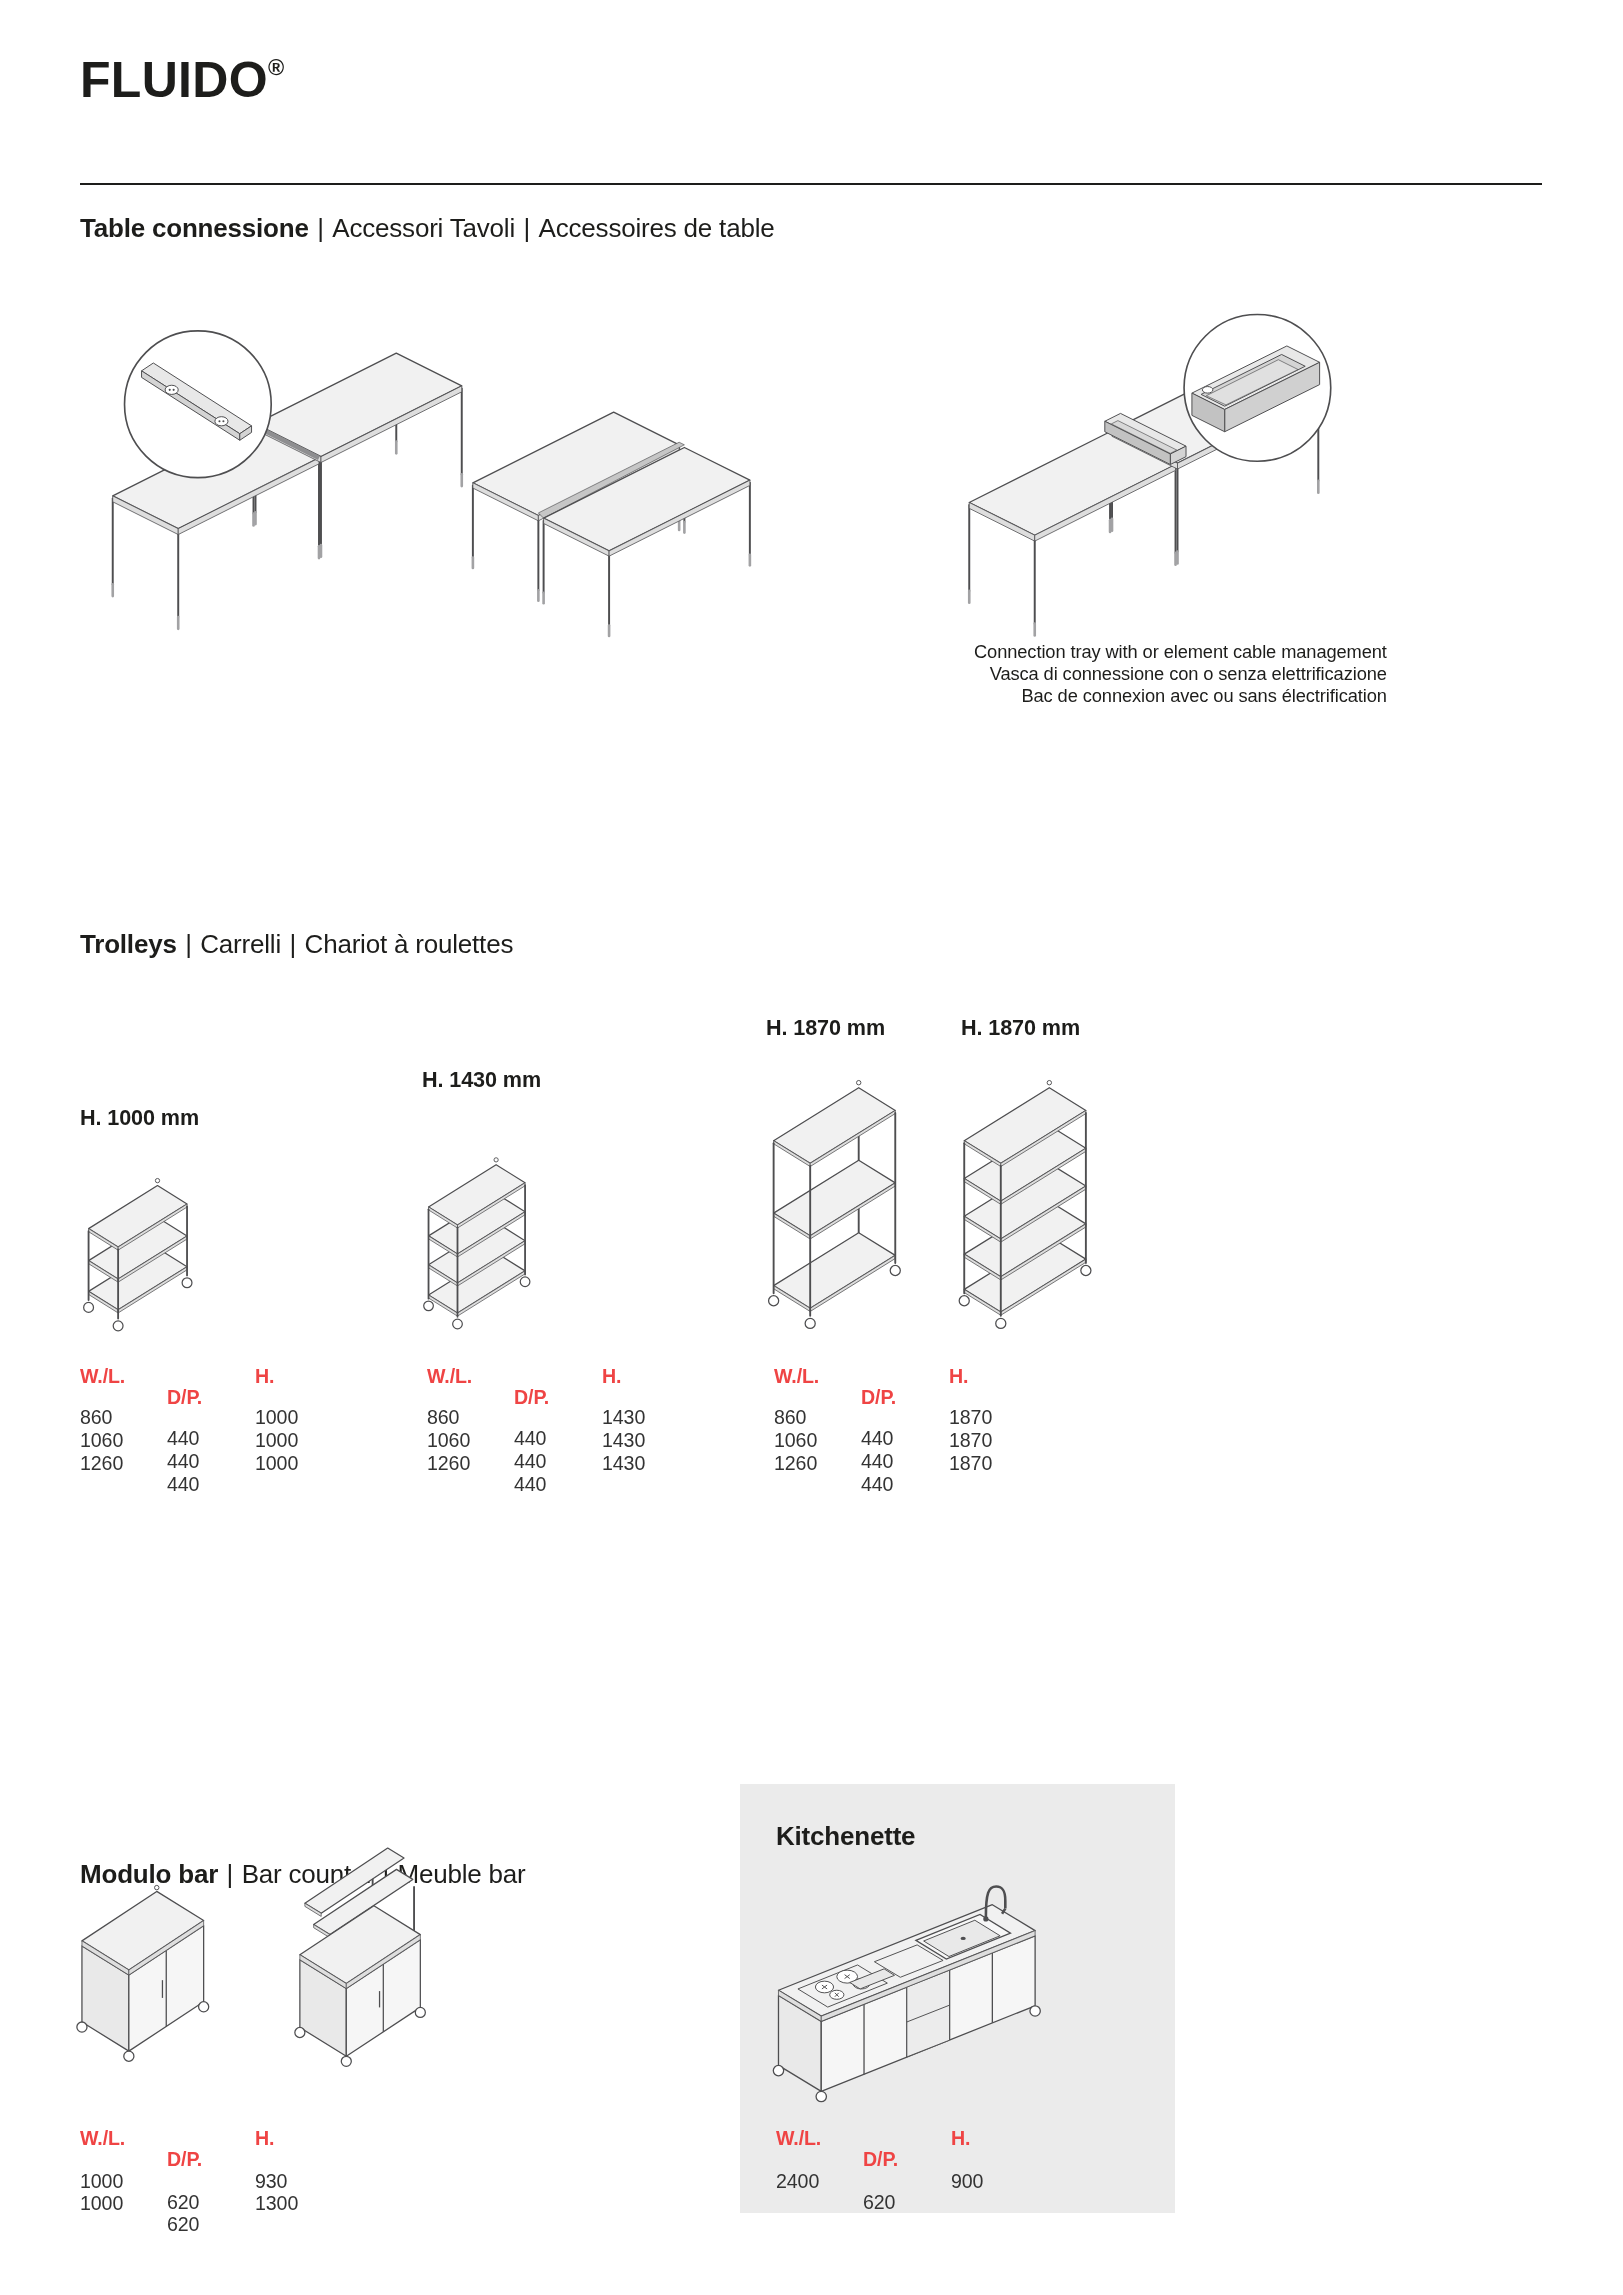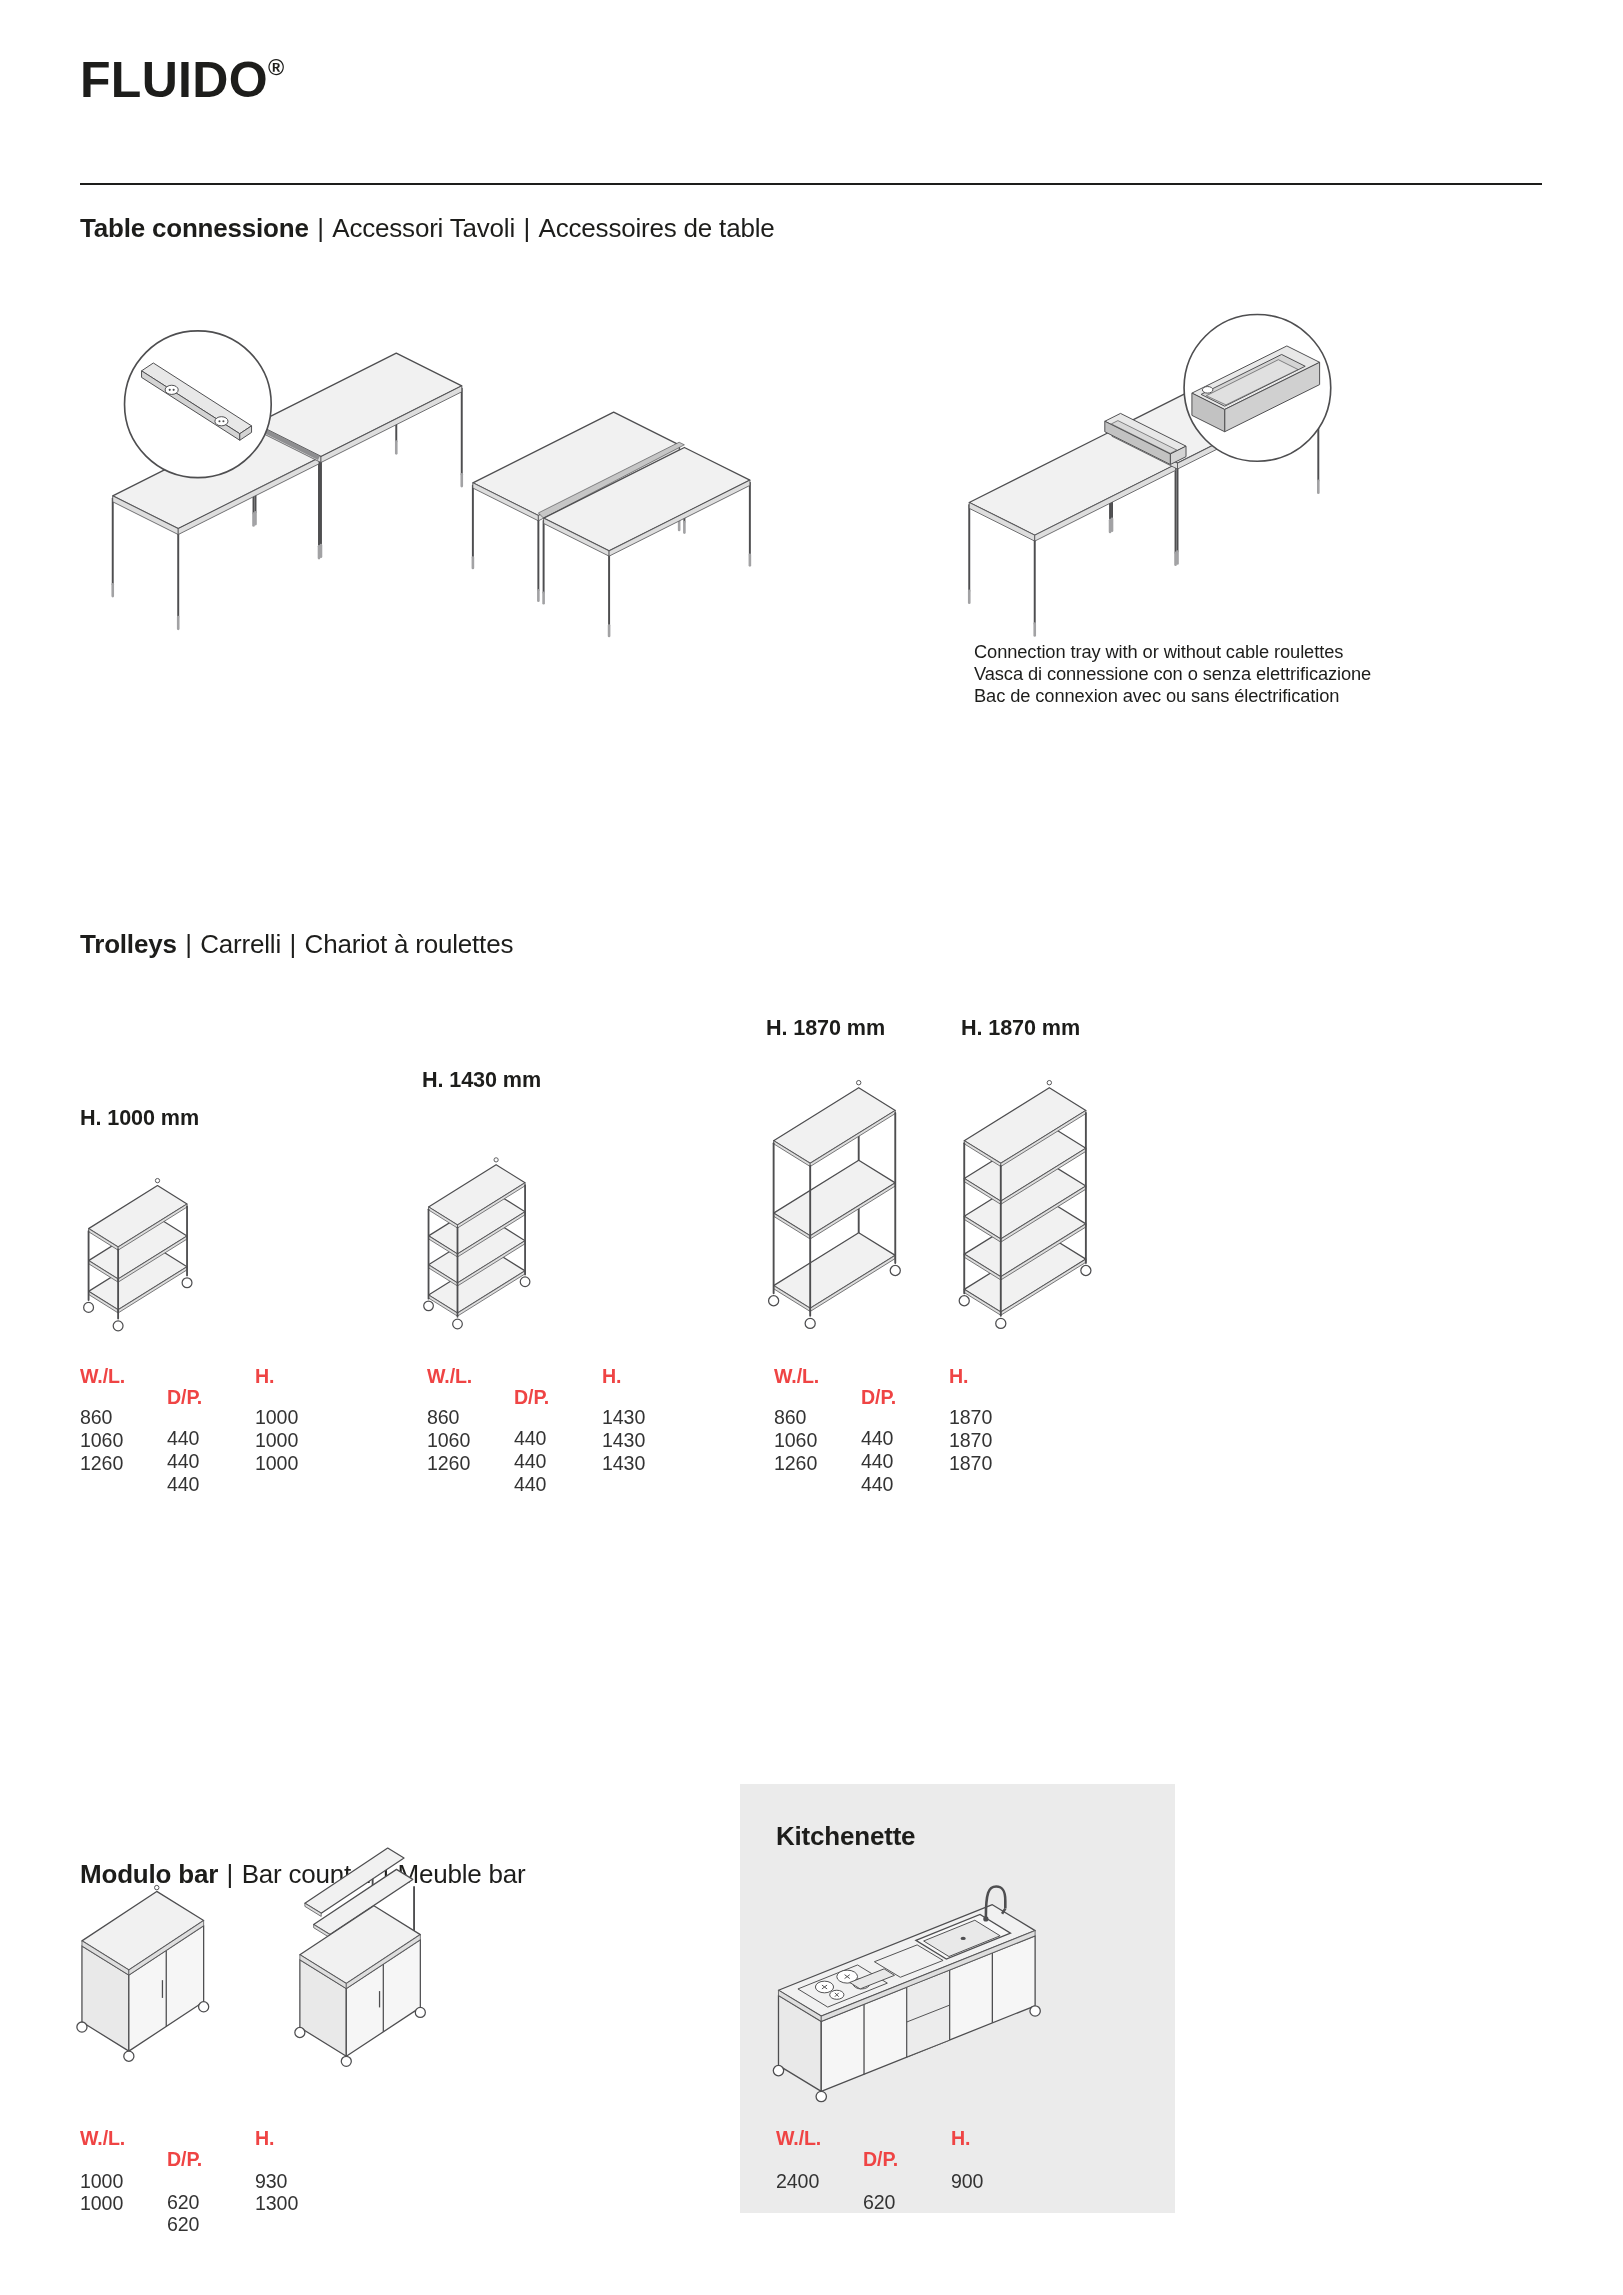--- a/index.html
+++ b/index.html
@@ -1,17 +1,17 @@
 <!DOCTYPE html>
 <html style="font-size:10.5px"><head>
 <meta charset="utf-8">
 <style>
   html,body{margin:0;padding:0;background:#ffffff;}
   body{font-family:"Liberation Sans","DejaVu Sans",sans-serif;color:#1d1d1b;}
-  #canvas{position:relative;width:1623px;height:2295px;background:#ffffff;overflow:hidden;}
+  #canvas{position:relative;width:1623px;height:2295px;background:#ffffff;overflow:hidden;text-align:right;}
   .abs{position:absolute;}
   .logo{font-size:50px;font-weight:700;letter-spacing:0.3px;white-space:nowrap;}
   .logo sup{font-size:22px;position:relative;top:-3.9px;}
   .rule{background:#1d1d1b;height:2px;}
   .sec-title{font-size:26px;font-weight:400;white-space:nowrap;letter-spacing:-0.2px;}
   .sec-title .b{font-weight:700;}
   .pipe{margin:0 8.5px;}
   .caption{font-size:18.3px;line-height:22px;letter-spacing:-0.1px;}
   .hlabel{font-size:21.6px;font-weight:700;white-space:nowrap;letter-spacing:-0.1px;}
   .sizes{width:281px;height:118px;}
@@ -154,21 +154,21 @@
       <polygon class="det" points="380,133 525,61 575,86 430,158"></polygon>
       <polygon class="det2" points="394,135 517,74 553,92 430,153"></polygon>
       <polygon points="402,137 512,82 542,97 432,151" fill="#e0e0e0" stroke="#4e4e50" stroke-width="1"></polygon>
       <polygon points="430,158 575,86 575,120 430,192" fill="#d0d0d0" stroke="#4e4e50" stroke-width="1.5"></polygon>
       <polygon points="380,133 430,158 430,192 380,167" fill="#c2c2c2" stroke="#4e4e50" stroke-width="1.5"></polygon>
       <ellipse class="pin" cx="404" cy="128" rx="8" ry="5"></ellipse>
     </g>
   </svg>
 
   <div class="abs caption" style="left:974px;top:641px;">
-    <div>Connection tray with or without cable roulettes</div>
+    <div>Connection tray with or element cable management</div>
     <div>Vasca di connessione con o senza elettrificazione</div>
     <div>Bac de connexion avec ou sans électrification</div>
   </div>
 
   <div class="abs sec-title" style="left:80px;top:929px;">
     <span class="b">Trolleys</span><span class="pipe">|</span><span>Carrelli</span><span class="pipe">|</span><span>Chariot à roulettes</span>
   </div>
 
   <div class="abs hlabel" style="left:80px;top:1105px;">H. 1000 mm</div>
   <div class="abs hlabel" style="left:422px;top:1067px;">H. 1430 mm</div>

